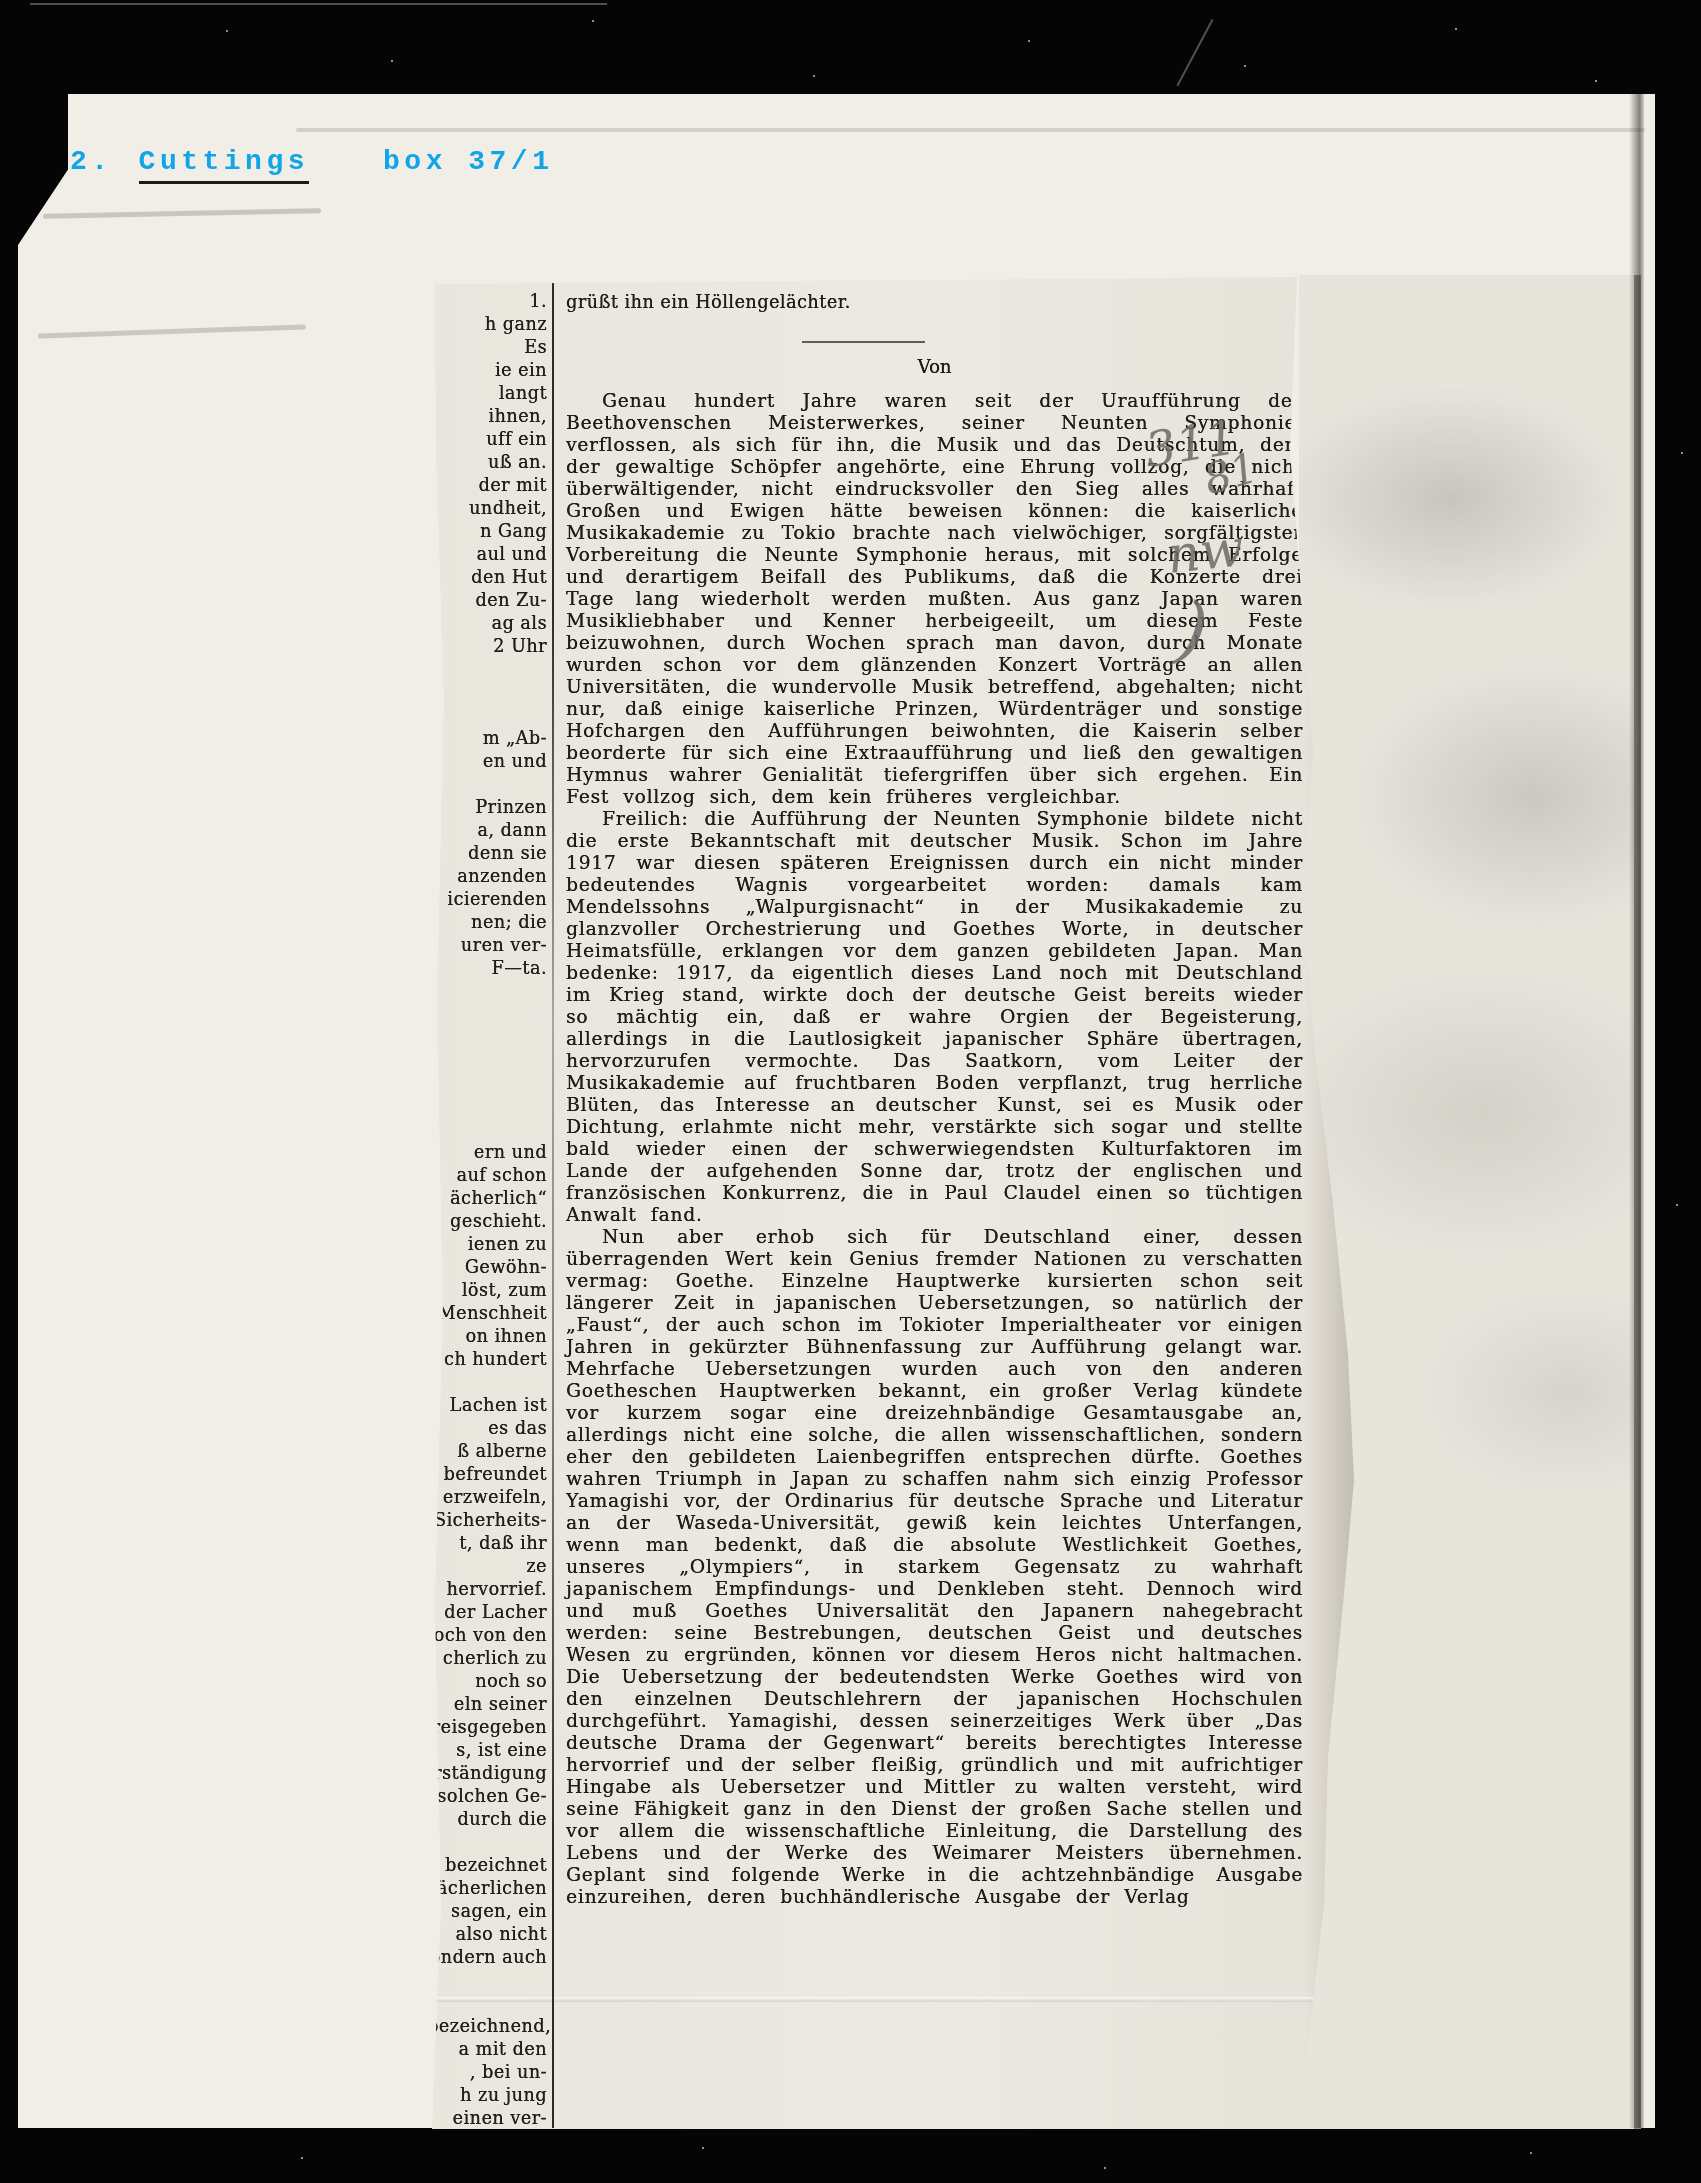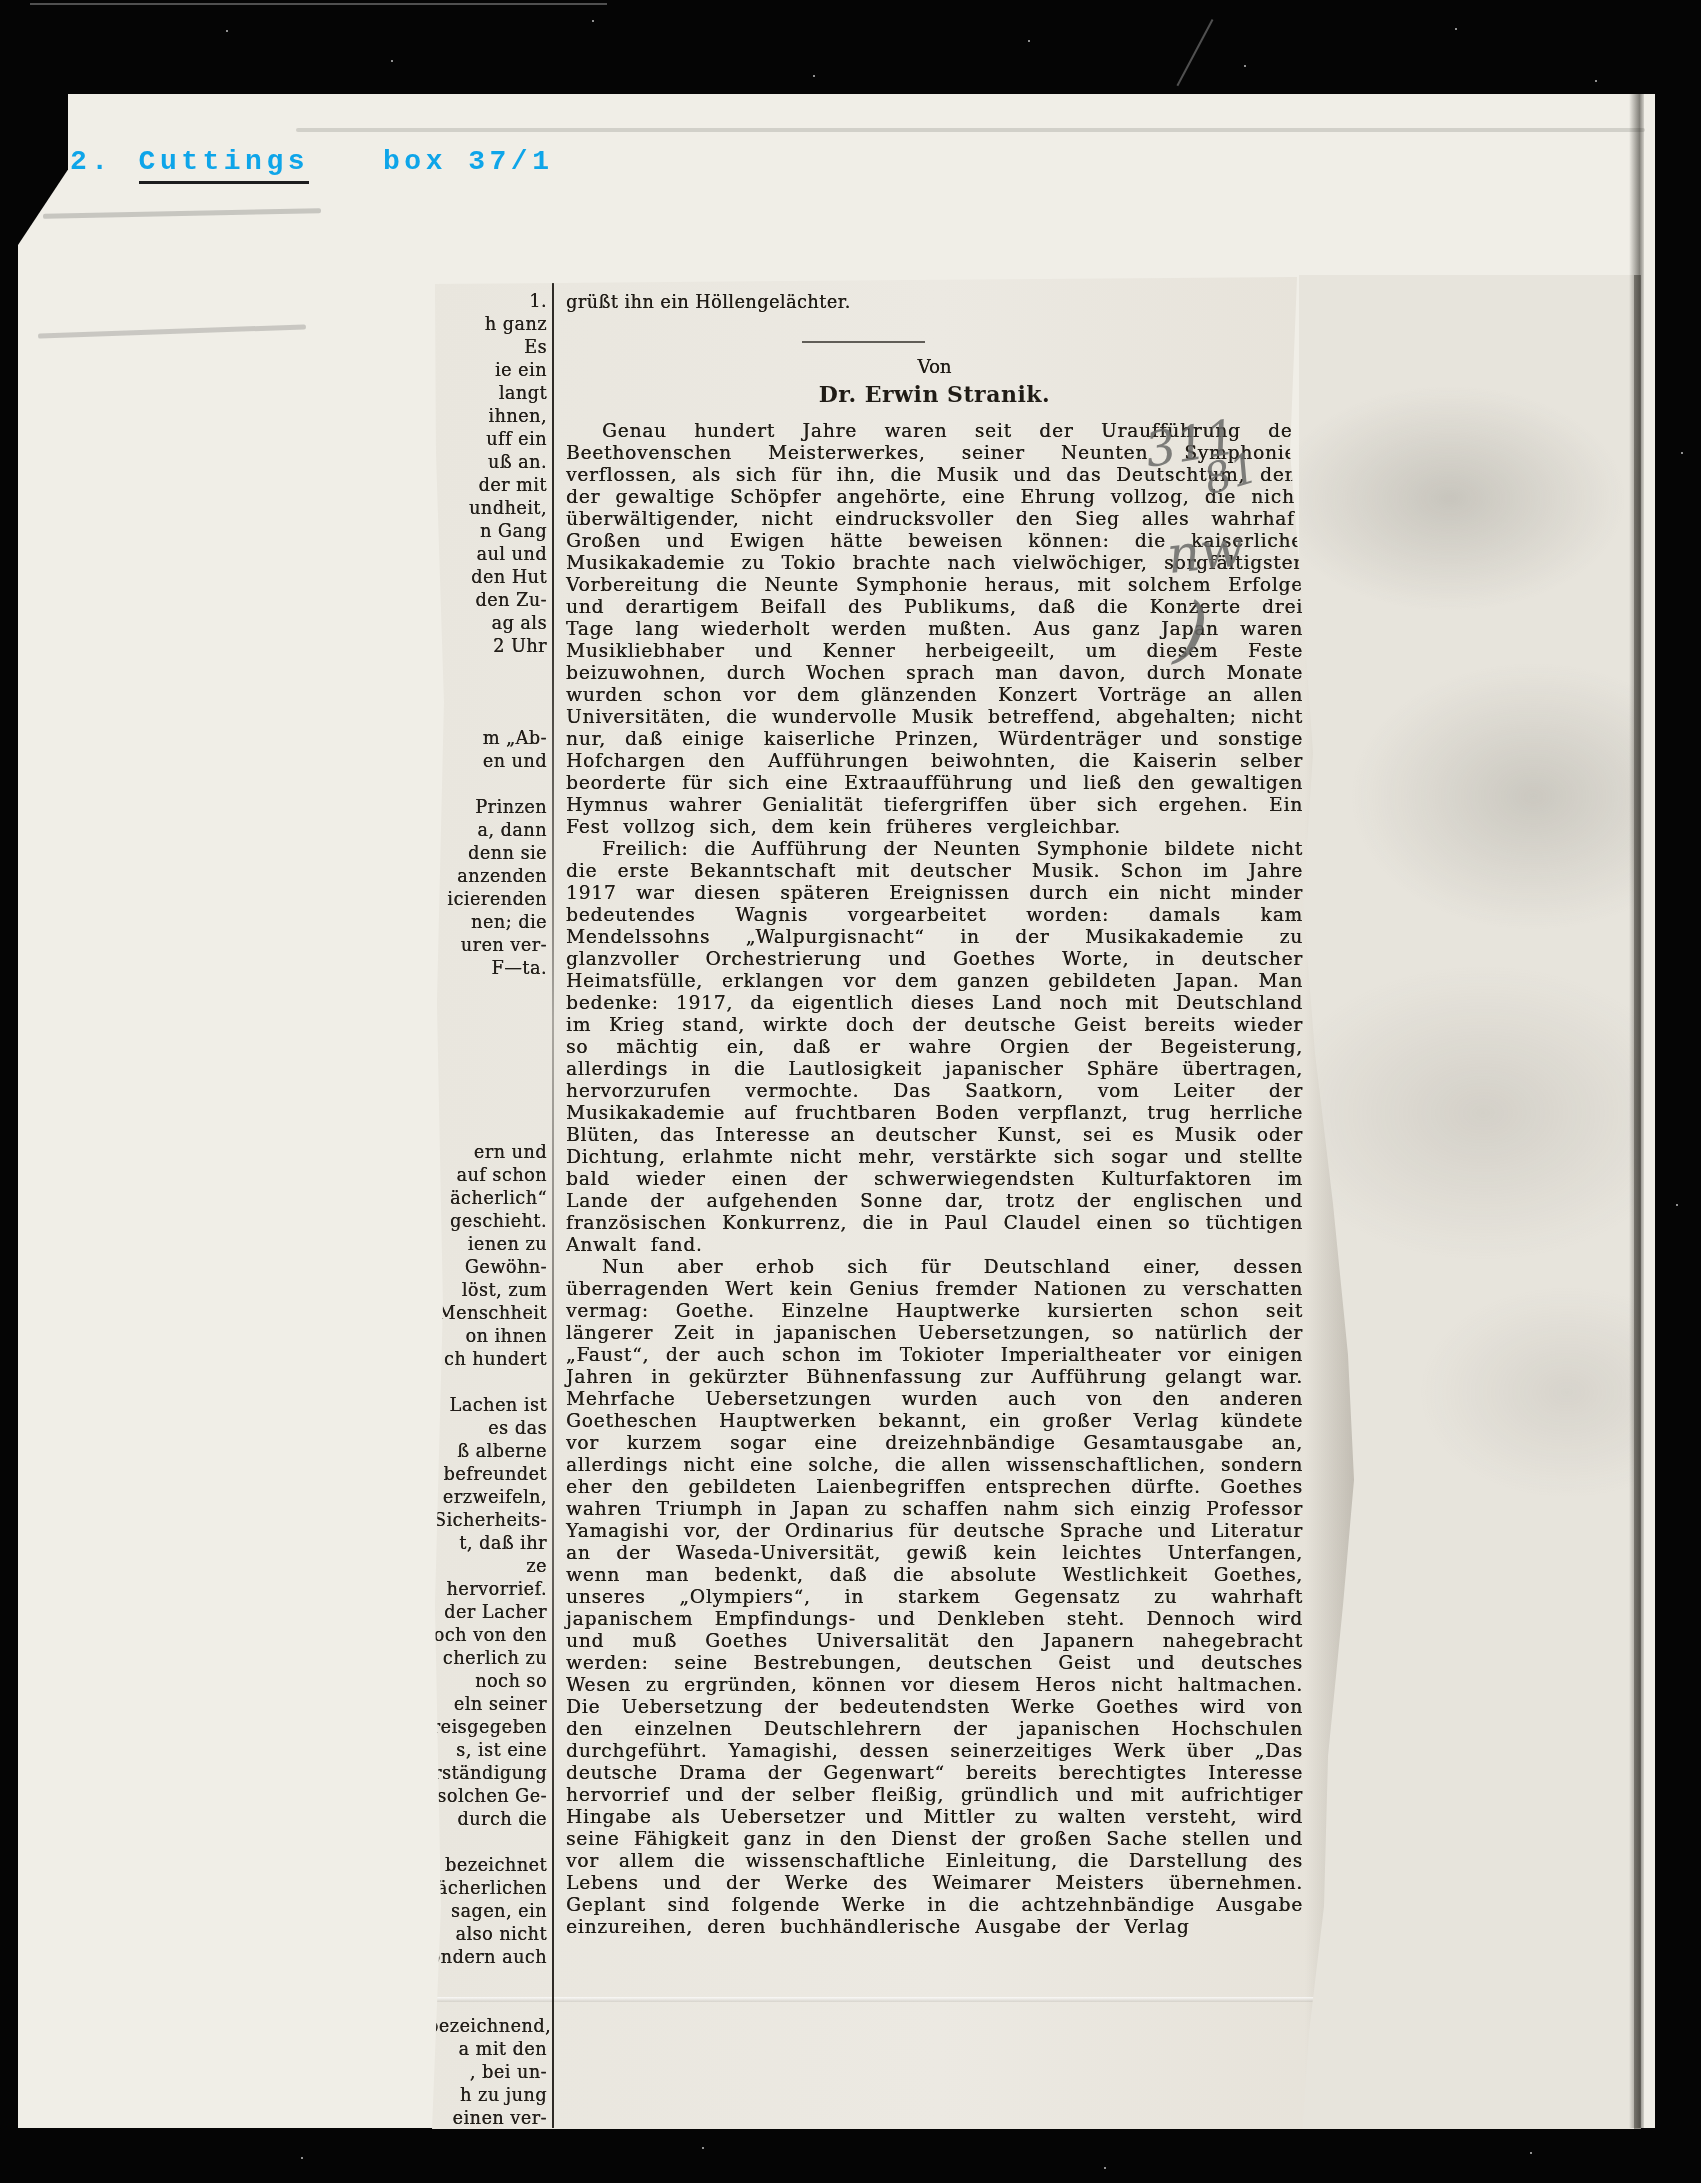--- a/index.html
+++ b/index.html
@@ -182,21 +182,20 @@
         <div class="frag-line">, bei un-</div>
         <div class="frag-line">h zu jung</div>
         <div class="frag-line">einen ver-</div>
         <div class="frag-line">welche beide</div>
       </div>
 
     <div id="maincol">
       <div id="prev-line">grüßt ihn ein Höllengelächter.</div>
       <div id="separator"></div>
       <div id="byline-von">Von</div>
-      <div id="byline-author">Dr. Erwin Stranik.</div>
       <div id="paras">
           <p class="para">Genau hundert Jahre waren seit der Uraufführung des Beethovenschen Meisterwerkes, seiner Neunten Symphonie, verflossen, als sich für ihn, die Musik und das Deutschtum, dem der gewaltige Schöpfer angehörte, eine Ehrung vollzog, die nicht überwältigender, nicht eindrucksvoller den Sieg alles wahrhaft Großen und Ewigen hätte beweisen können: die kaiserliche Musikakademie zu Tokio brachte nach vielwöchiger, sorgfältigster Vorbereitung die Neunte Symphonie heraus, mit solchem Erfolge und derartigem Beifall des Publikums, daß die Konzerte drei Tage lang wiederholt werden mußten. Aus ganz Japan waren Musikliebhaber und Kenner herbeigeeilt, um diesem Feste beizuwohnen, durch Wochen sprach man davon, durch Monate wurden schon vor dem glänzenden Konzert Vorträge an allen Universitäten, die wundervolle Musik betreffend, abgehalten; nicht nur, daß einige kaiserliche Prinzen, Würdenträger und sonstige Hofchargen den Aufführungen beiwohnten, die Kaiserin selber beorderte für sich eine Extraaufführung und ließ den gewaltigen Hymnus wahrer Genialität tiefergriffen über sich ergehen. Ein Fest vollzog sich, dem kein früheres vergleichbar.</p>
           <p class="para">Freilich: die Aufführung der Neunten Symphonie bildete nicht die erste Bekanntschaft mit deutscher Musik. Schon im Jahre 1917 war diesen späteren Ereignissen durch ein nicht minder bedeutendes Wagnis vorgearbeitet worden: damals kam Mendelssohns „Walpurgisnacht“ in der Musikakademie zu glanzvoller Orchestrierung und Goethes Worte, in deutscher Heimatsfülle, erklangen vor dem ganzen gebildeten Japan. Man bedenke: 1917, da eigentlich dieses Land noch mit Deutschland im Krieg stand, wirkte doch der deutsche Geist bereits wieder so mächtig ein, daß er wahre Orgien der Begeisterung, allerdings in die Lautlosigkeit japanischer Sphäre übertragen, hervorzurufen vermochte. Das Saatkorn, vom Leiter der Musikakademie auf fruchtbaren Boden verpflanzt, trug herrliche Blüten, das Interesse an deutscher Kunst, sei es Musik oder Dichtung, erlahmte nicht mehr, verstärkte sich sogar und stellte bald wieder einen der schwerwiegendsten Kulturfaktoren im Lande der aufgehenden Sonne dar, trotz der englischen und französischen Konkurrenz, die in Paul Claudel einen so tüchtigen Anwalt fand.</p>
           <p class="para">Nun aber erhob sich für Deutschland einer, dessen überragenden Wert kein Genius fremder Nationen zu verschatten vermag: Goethe. Einzelne Hauptwerke kursierten schon seit längerer Zeit in japanischen Uebersetzungen, so natürlich der „Faust“, der auch schon im Tokioter Imperialtheater vor einigen Jahren in gekürzter Bühnenfassung zur Aufführung gelangt war. Mehrfache Uebersetzungen wurden auch von den anderen Goetheschen Hauptwerken bekannt, ein großer Verlag kündete vor kurzem sogar eine dreizehnbändige Gesamtausgabe an, allerdings nicht eine solche, die allen wissenschaftlichen, sondern eher den gebildeten Laienbegriffen entsprechen dürfte. Goethes wahren Triumph in Japan zu schaffen nahm sich einzig Professor Yamagishi vor, der Ordinarius für deutsche Sprache und Literatur an der Waseda-Universität, gewiß kein leichtes Unterfangen, wenn man bedenkt, daß die absolute Westlichkeit Goethes, unseres „Olympiers“, in starkem Gegensatz zu wahrhaft japanischem Empfindungs- und Denkleben steht. Dennoch wird und muß Goethes Universalität den Japanern nahegebracht werden: seine Bestrebungen, deutschen Geist und deutsches Wesen zu ergründen, können vor diesem Heros nicht haltmachen. Die Uebersetzung der bedeutendsten Werke Goethes wird von den einzelnen Deutschlehrern der japanischen Hochschulen durchgeführt. Yamagishi, dessen seinerzeitiges Werk über „Das deutsche Drama der Gegenwart“ bereits berechtigtes Interesse hervorrief und der selber fleißig, gründlich und mit aufrichtiger Hingabe als Uebersetzer und Mittler zu walten versteht, wird seine Fähigkeit ganz in den Dienst der großen Sache stellen und vor allem die wissenschaftliche Einleitung, die Darstellung des Lebens und der Werke des Weimarer Meisters übernehmen. Geplant sind folgende Werke in die achtzehnbändige Ausgabe einzureihen, deren buchhändlerische Ausgabe der Verlag</p>
         </div>
       <div id="cutline-wrap">
         <div id="cutline">Deume in Tokio besorgt und die nur in dunkelbraunem Halb—</div>
       </div>
     </div>
   </div>

